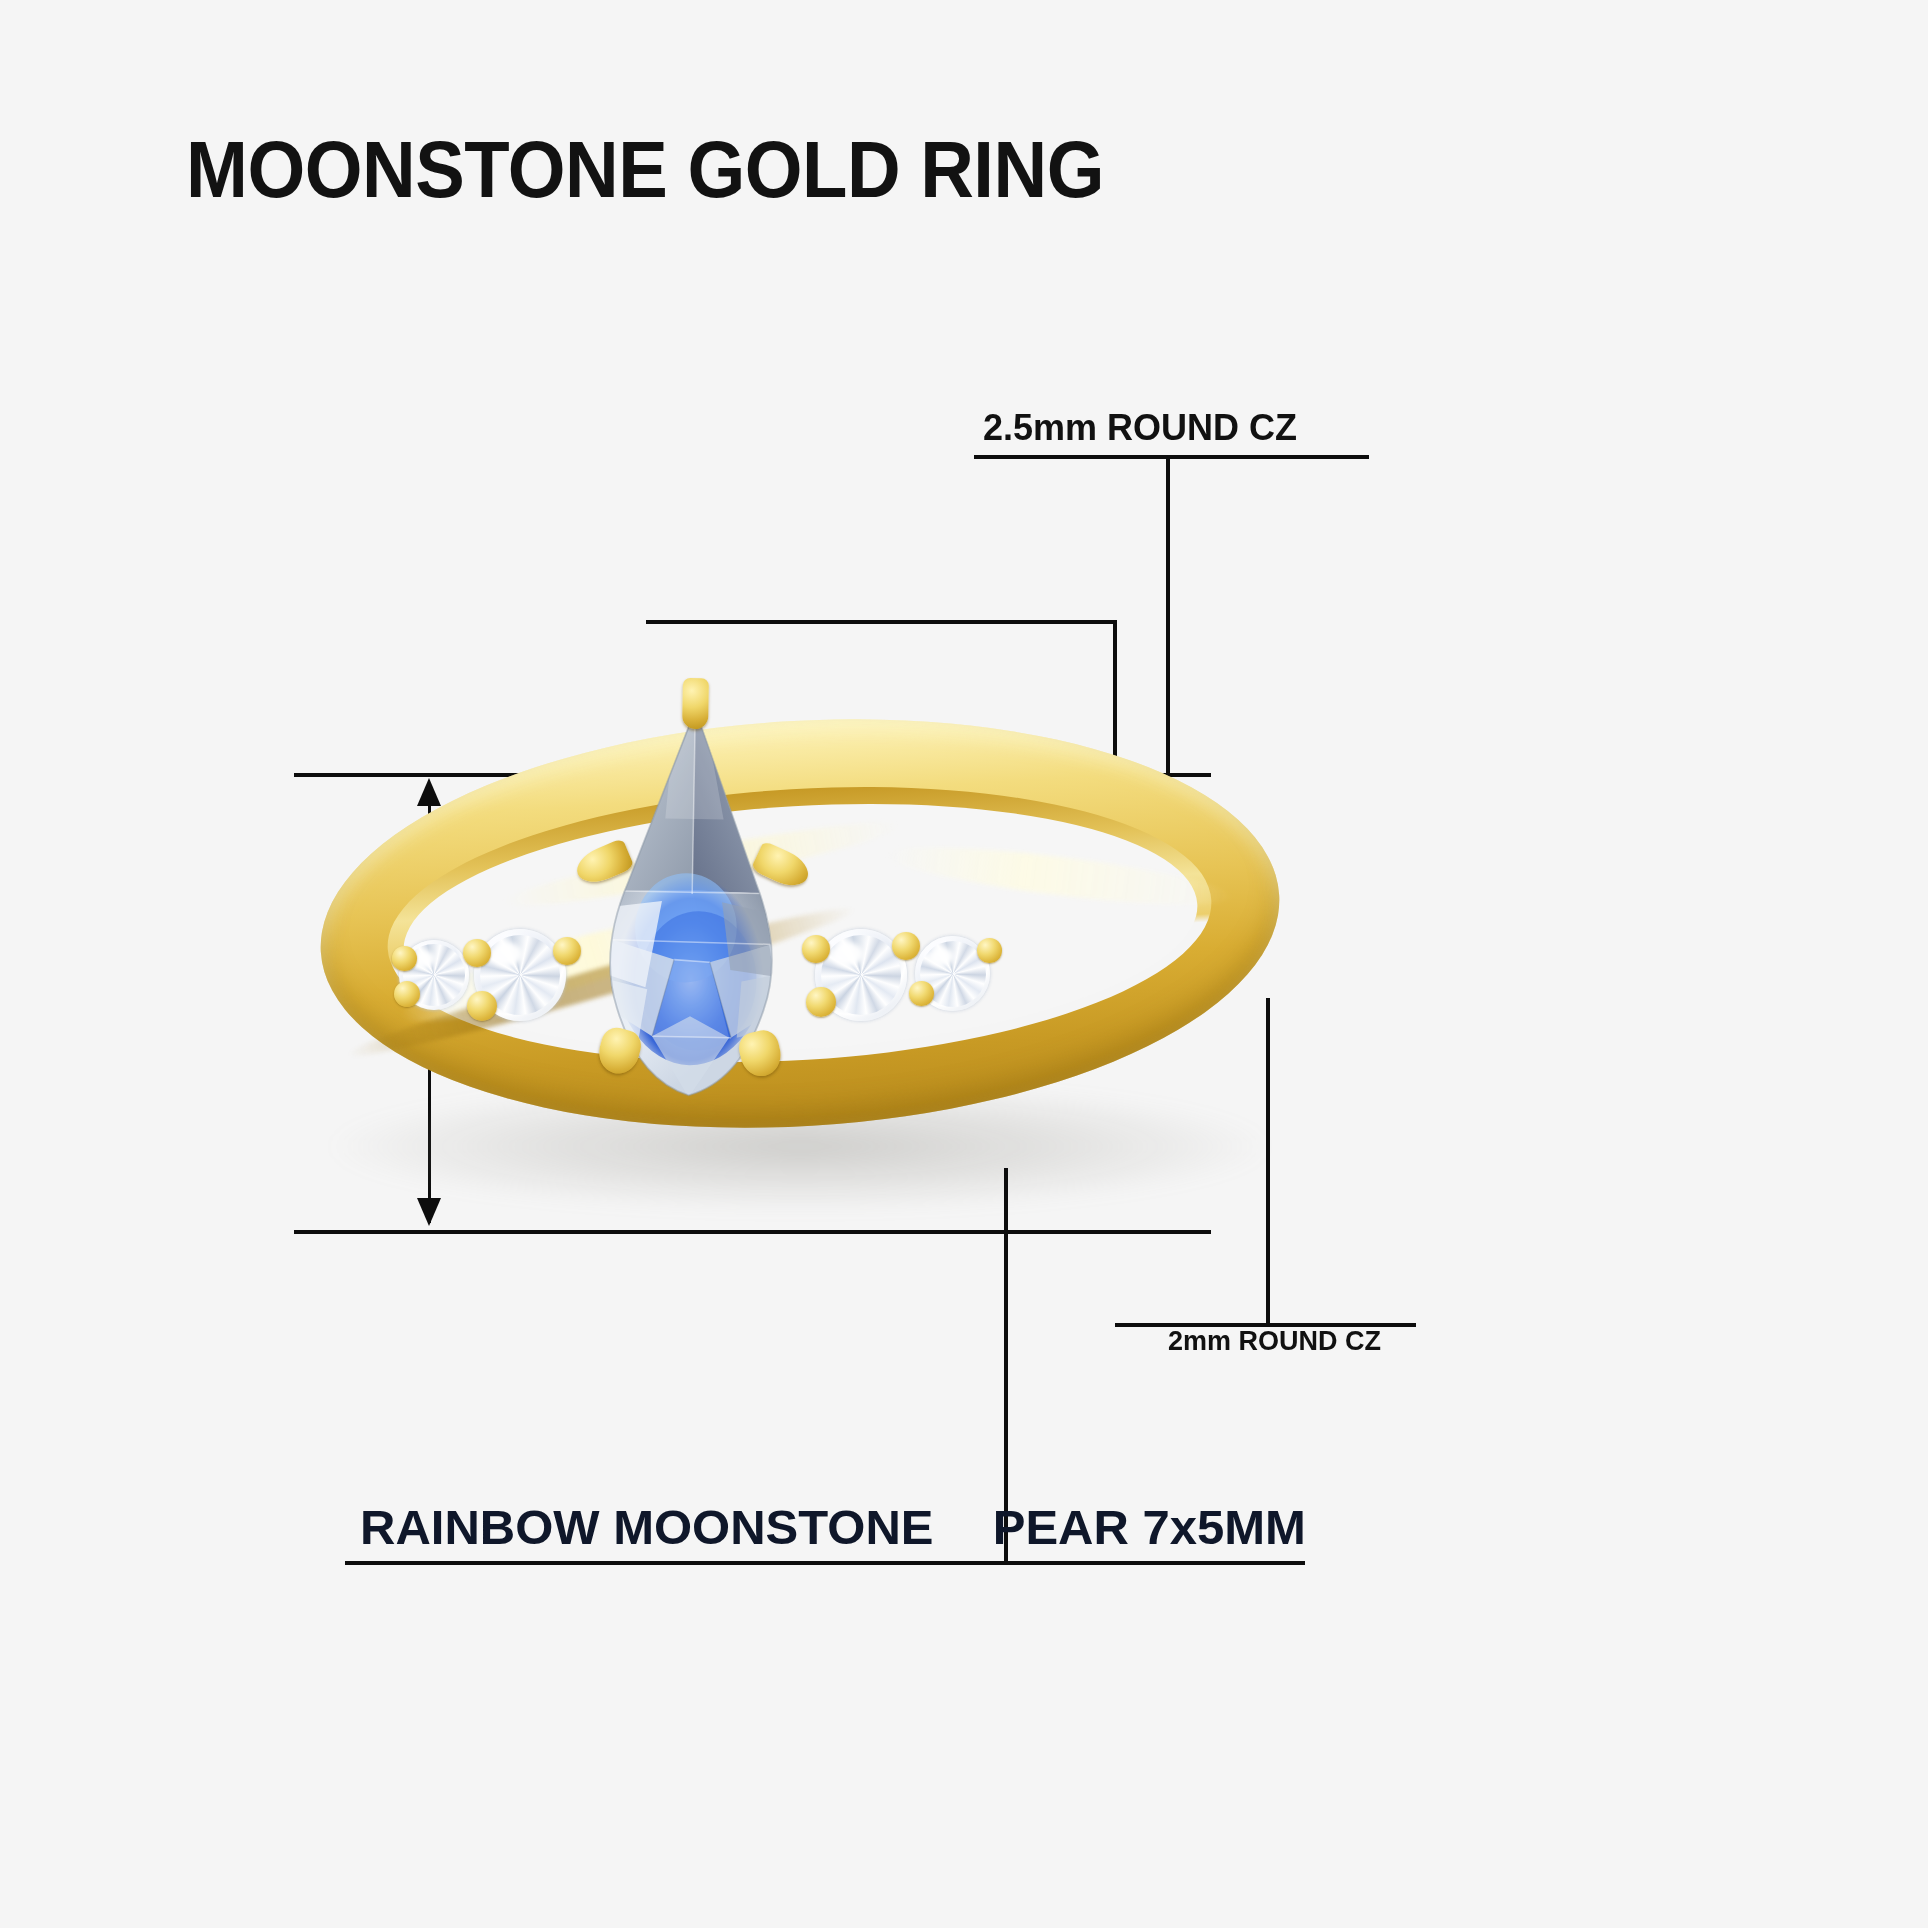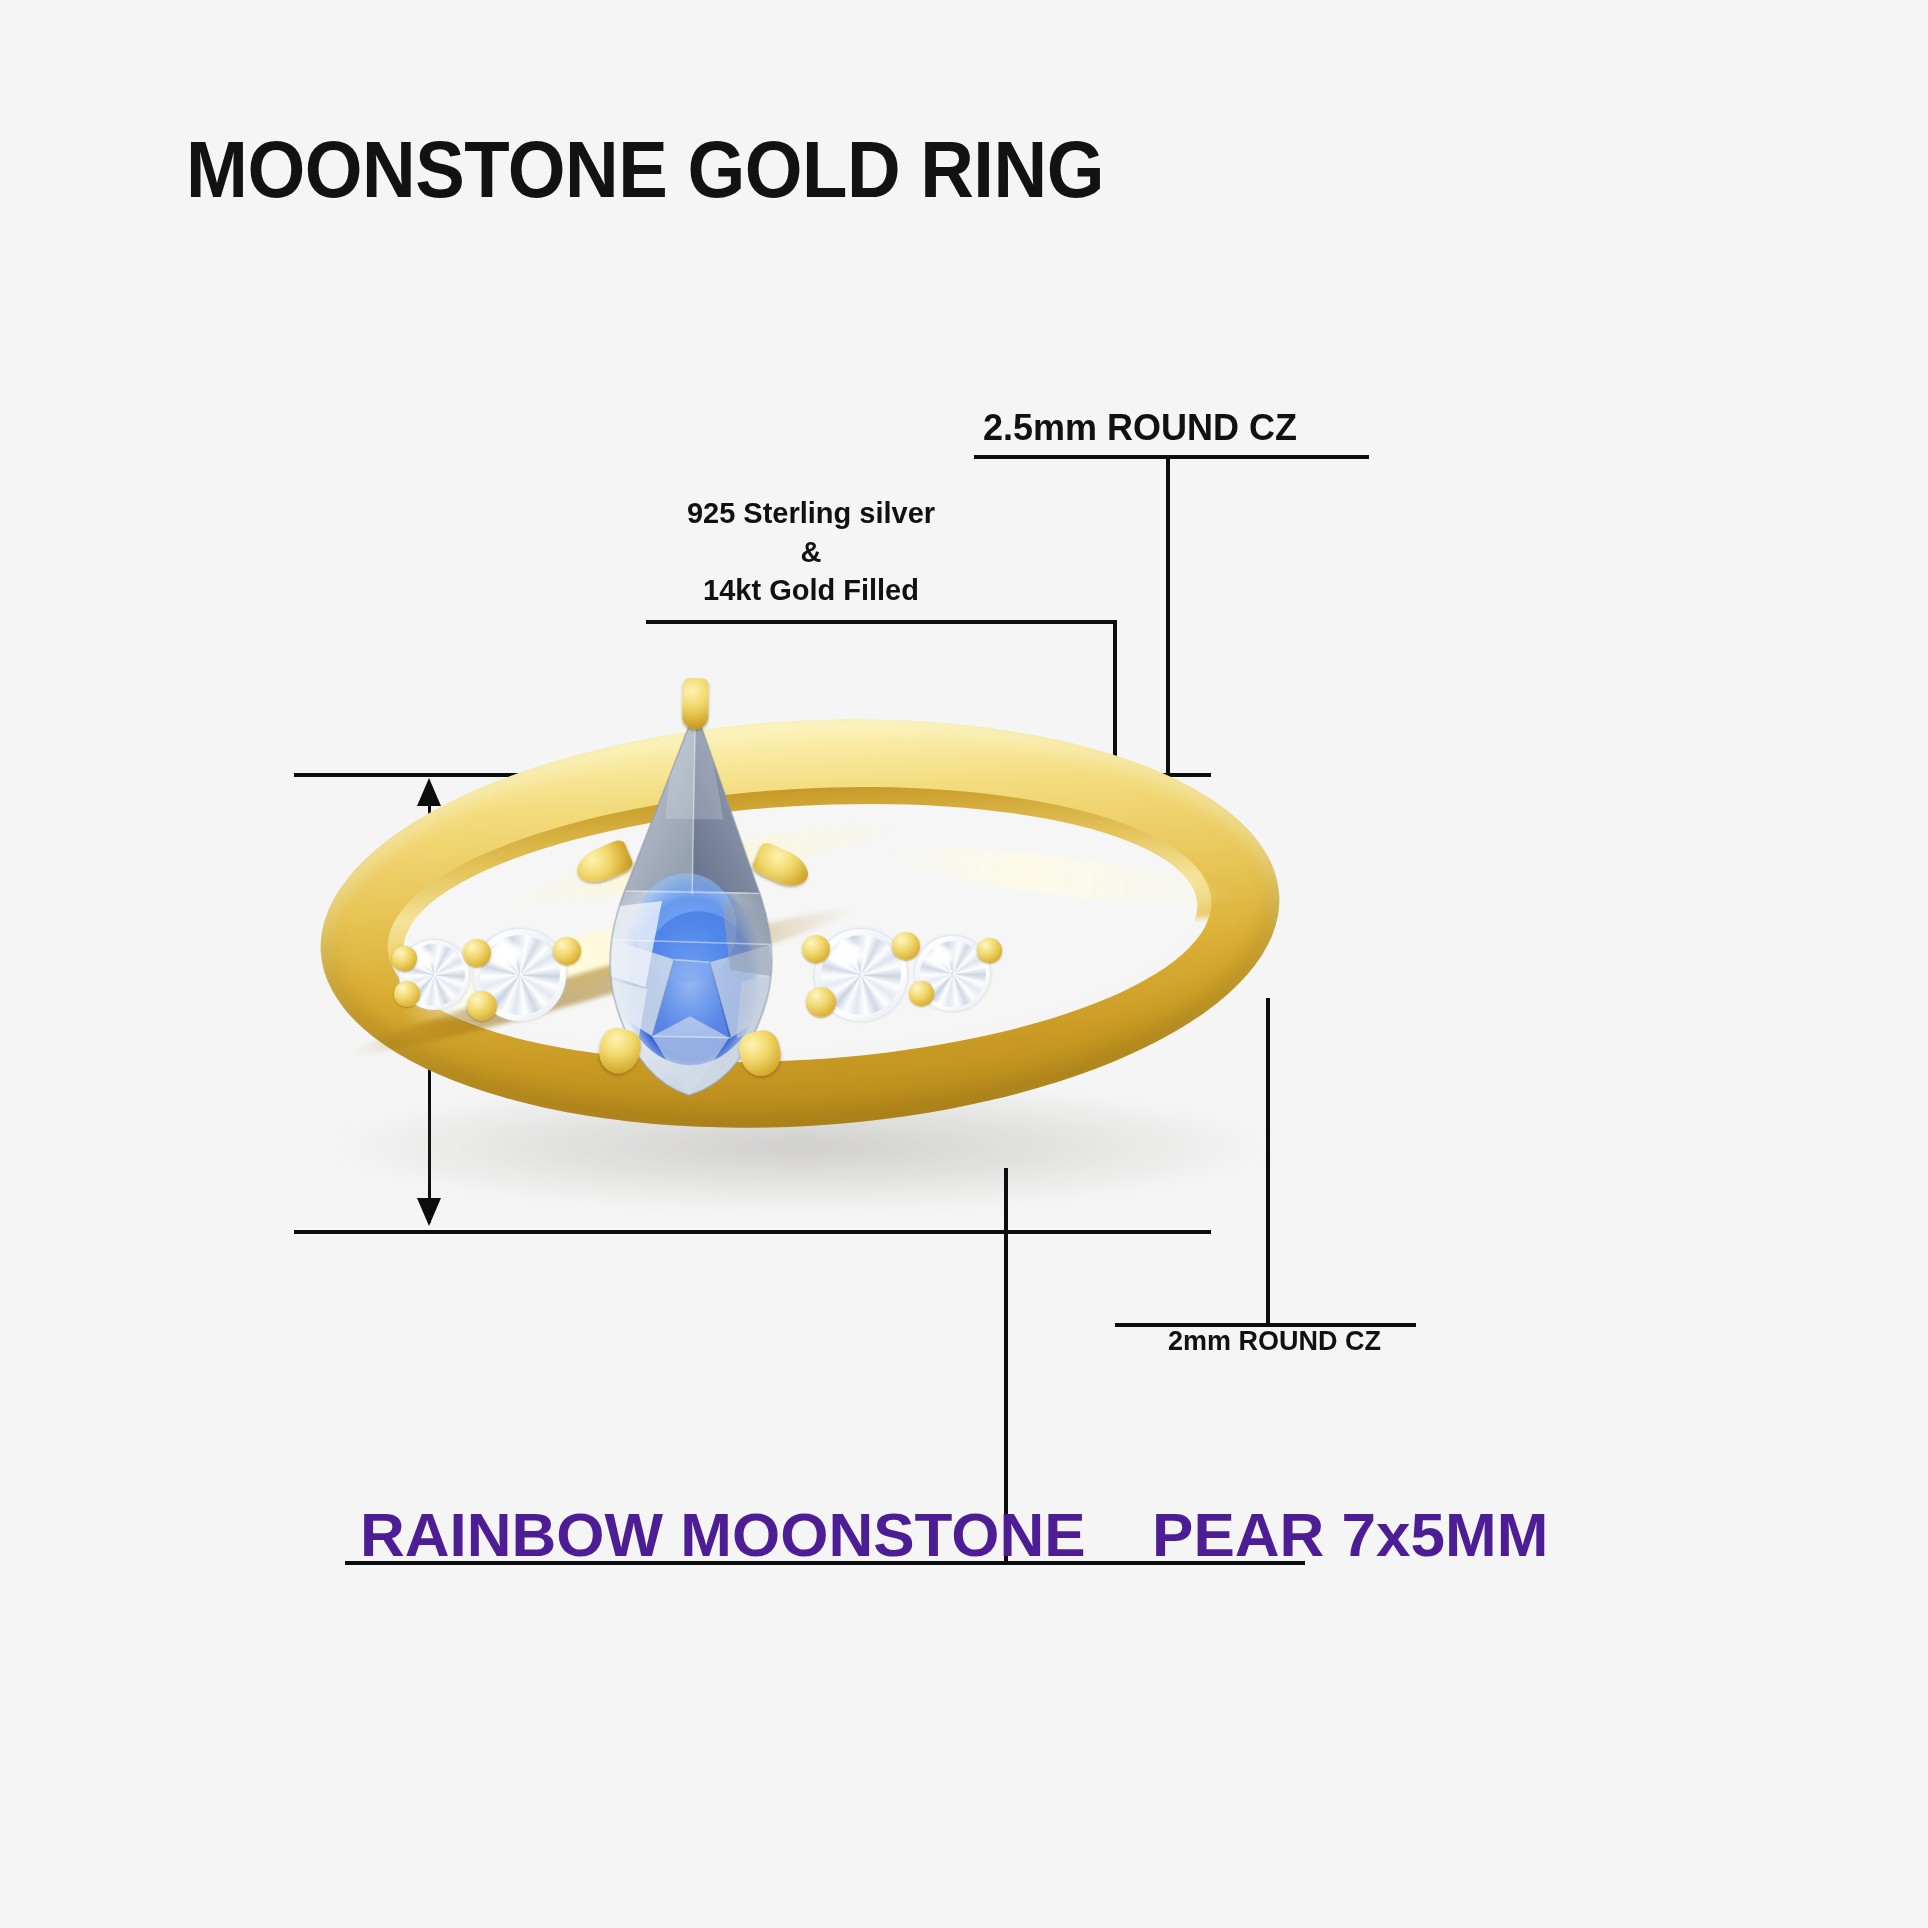--- a/index.html
+++ b/index.html
@@ -32,21 +32,21 @@
   #lbl-cz25{left:983px;top:407px;font-size:36px;letter-spacing:0px;}
   #lbl-silver{left:670px;top:494px;font-size:29px;text-align:center;width:282px;line-height:1.33;}
   #lbl-silver .amp{display:block;}
   #lbl-cz2{left:1168px;top:1326px;font-size:27px;}
   #dim-main{
     position:absolute;left:26px;top:959px;
     font-size:81px;font-weight:700;color:#111;white-space:nowrap;
   }
   #caption{
     position:absolute;left:360px;top:1499px;
-    font-size:62px;font-weight:700;color:#4c1d95;white-space:nowrap;text-align:center;
+    font-size:49px;font-weight:700;color:#0f172a;white-space:nowrap;text-align:center;
   }
   #caption .sep{display:inline-block;width:32px;}
 
   
   .arrowline{position:absolute;background:#0d0d0d;width:2.8px;}
   .arrowhead{position:absolute;width:0;height:0;border-left:12.2px solid transparent;border-right:12.2px solid transparent;}
   .ah-up{border-bottom:28px solid #0d0d0d;}
   .ah-dn{border-top:28px solid #0d0d0d;}
 
   
@@ -156,25 +156,20 @@
 <div id="stage">
 
   <div id="title">MOONSTONE GOLD RING</div>
 
   <div class="callout" id="lbl-cz25">2.5mm ROUND CZ</div>
 
   <div class="hrule" style="left:974px;top:455px;width:395px;"></div>
 
   <div class="vrule" style="left:1166px;top:455px;height:574px;"></div>
 
-  <div class="callout" id="lbl-silver">
-    <span>925 Sterling silver</span>
-    <span class="amp">&amp;</span>
-    <span>14kt Gold Filled</span>
-  </div>
 
   <div class="hrule" style="left:646px;top:620px;width:471px;"></div>
 
   <div class="vrule" style="left:1113px;top:620px;height:250px;"></div>
 
 
   <div class="hrule" style="left:294px;top:773px;width:917px;height:3.8px;"></div>
   <div class="hrule" style="left:294px;top:1230px;width:917px;height:3.8px;"></div>
 
   <div class="arrowline" style="left:428px;top:784px;height:439px;"></div>

